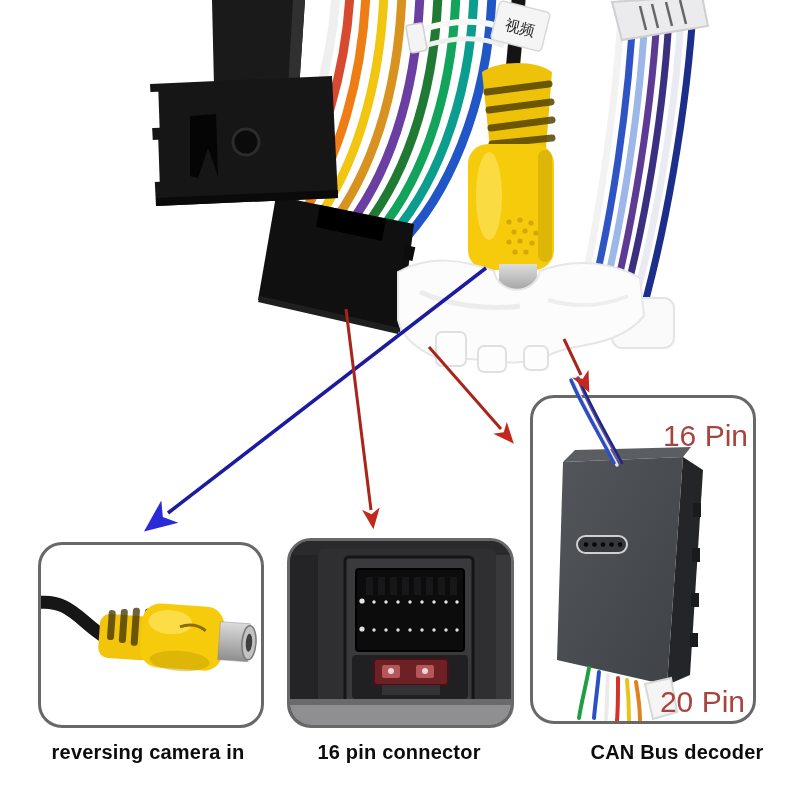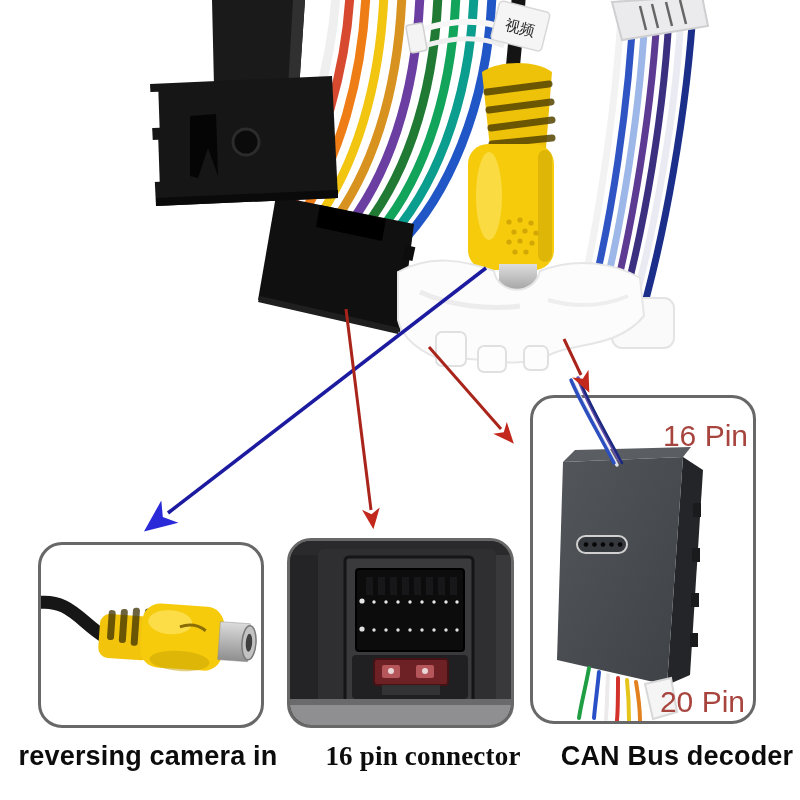--- a/index.html
+++ b/index.html
@@ -12,24 +12,24 @@
   #overlay-layer{z-index:6;pointer-events:none;}
   .detail-box{
     position:absolute;box-sizing:border-box;z-index:3;
     border:3px solid #686868;border-radius:24px;background:#fff;overflow:hidden;text-align:center;
   }
   #box-camera{left:38px;top:542px;width:226px;height:186px;}
   #box-16pin{left:287px;top:538px;width:227px;height:190px;background:#39393b;}
   #box-decoder{left:530px;top:395px;width:226px;height:329px;}
   .callout-label{
     position:absolute;top:741px;transform:translateX(-50%);z-index:4;
-    font-size:27px;font-weight:bold;color:#0c0c0c;white-space:nowrap;letter-spacing:.2px;
+    font-size:20px;font-weight:bold;color:#0c0c0c;white-space:nowrap;letter-spacing:.2px;
   }
   #label-camera{left:148px;}
-  #label-16pin{left:423px;font-family:Liberation Serif, serif;}
+  #label-16pin{left:399px;}
   #label-decoder{left:677px;}
   svg{display:block;}
 </style>
 </head>
 <body>
 
 <svg id="photo-layer" class="stage" width="800" height="800" viewBox="0 0 800 800">
   <defs>
     <linearGradient id="metalV" x1="0" y1="0" x2="0" y2="1">
       <stop offset="0" stop-color="#dedede"></stop>

